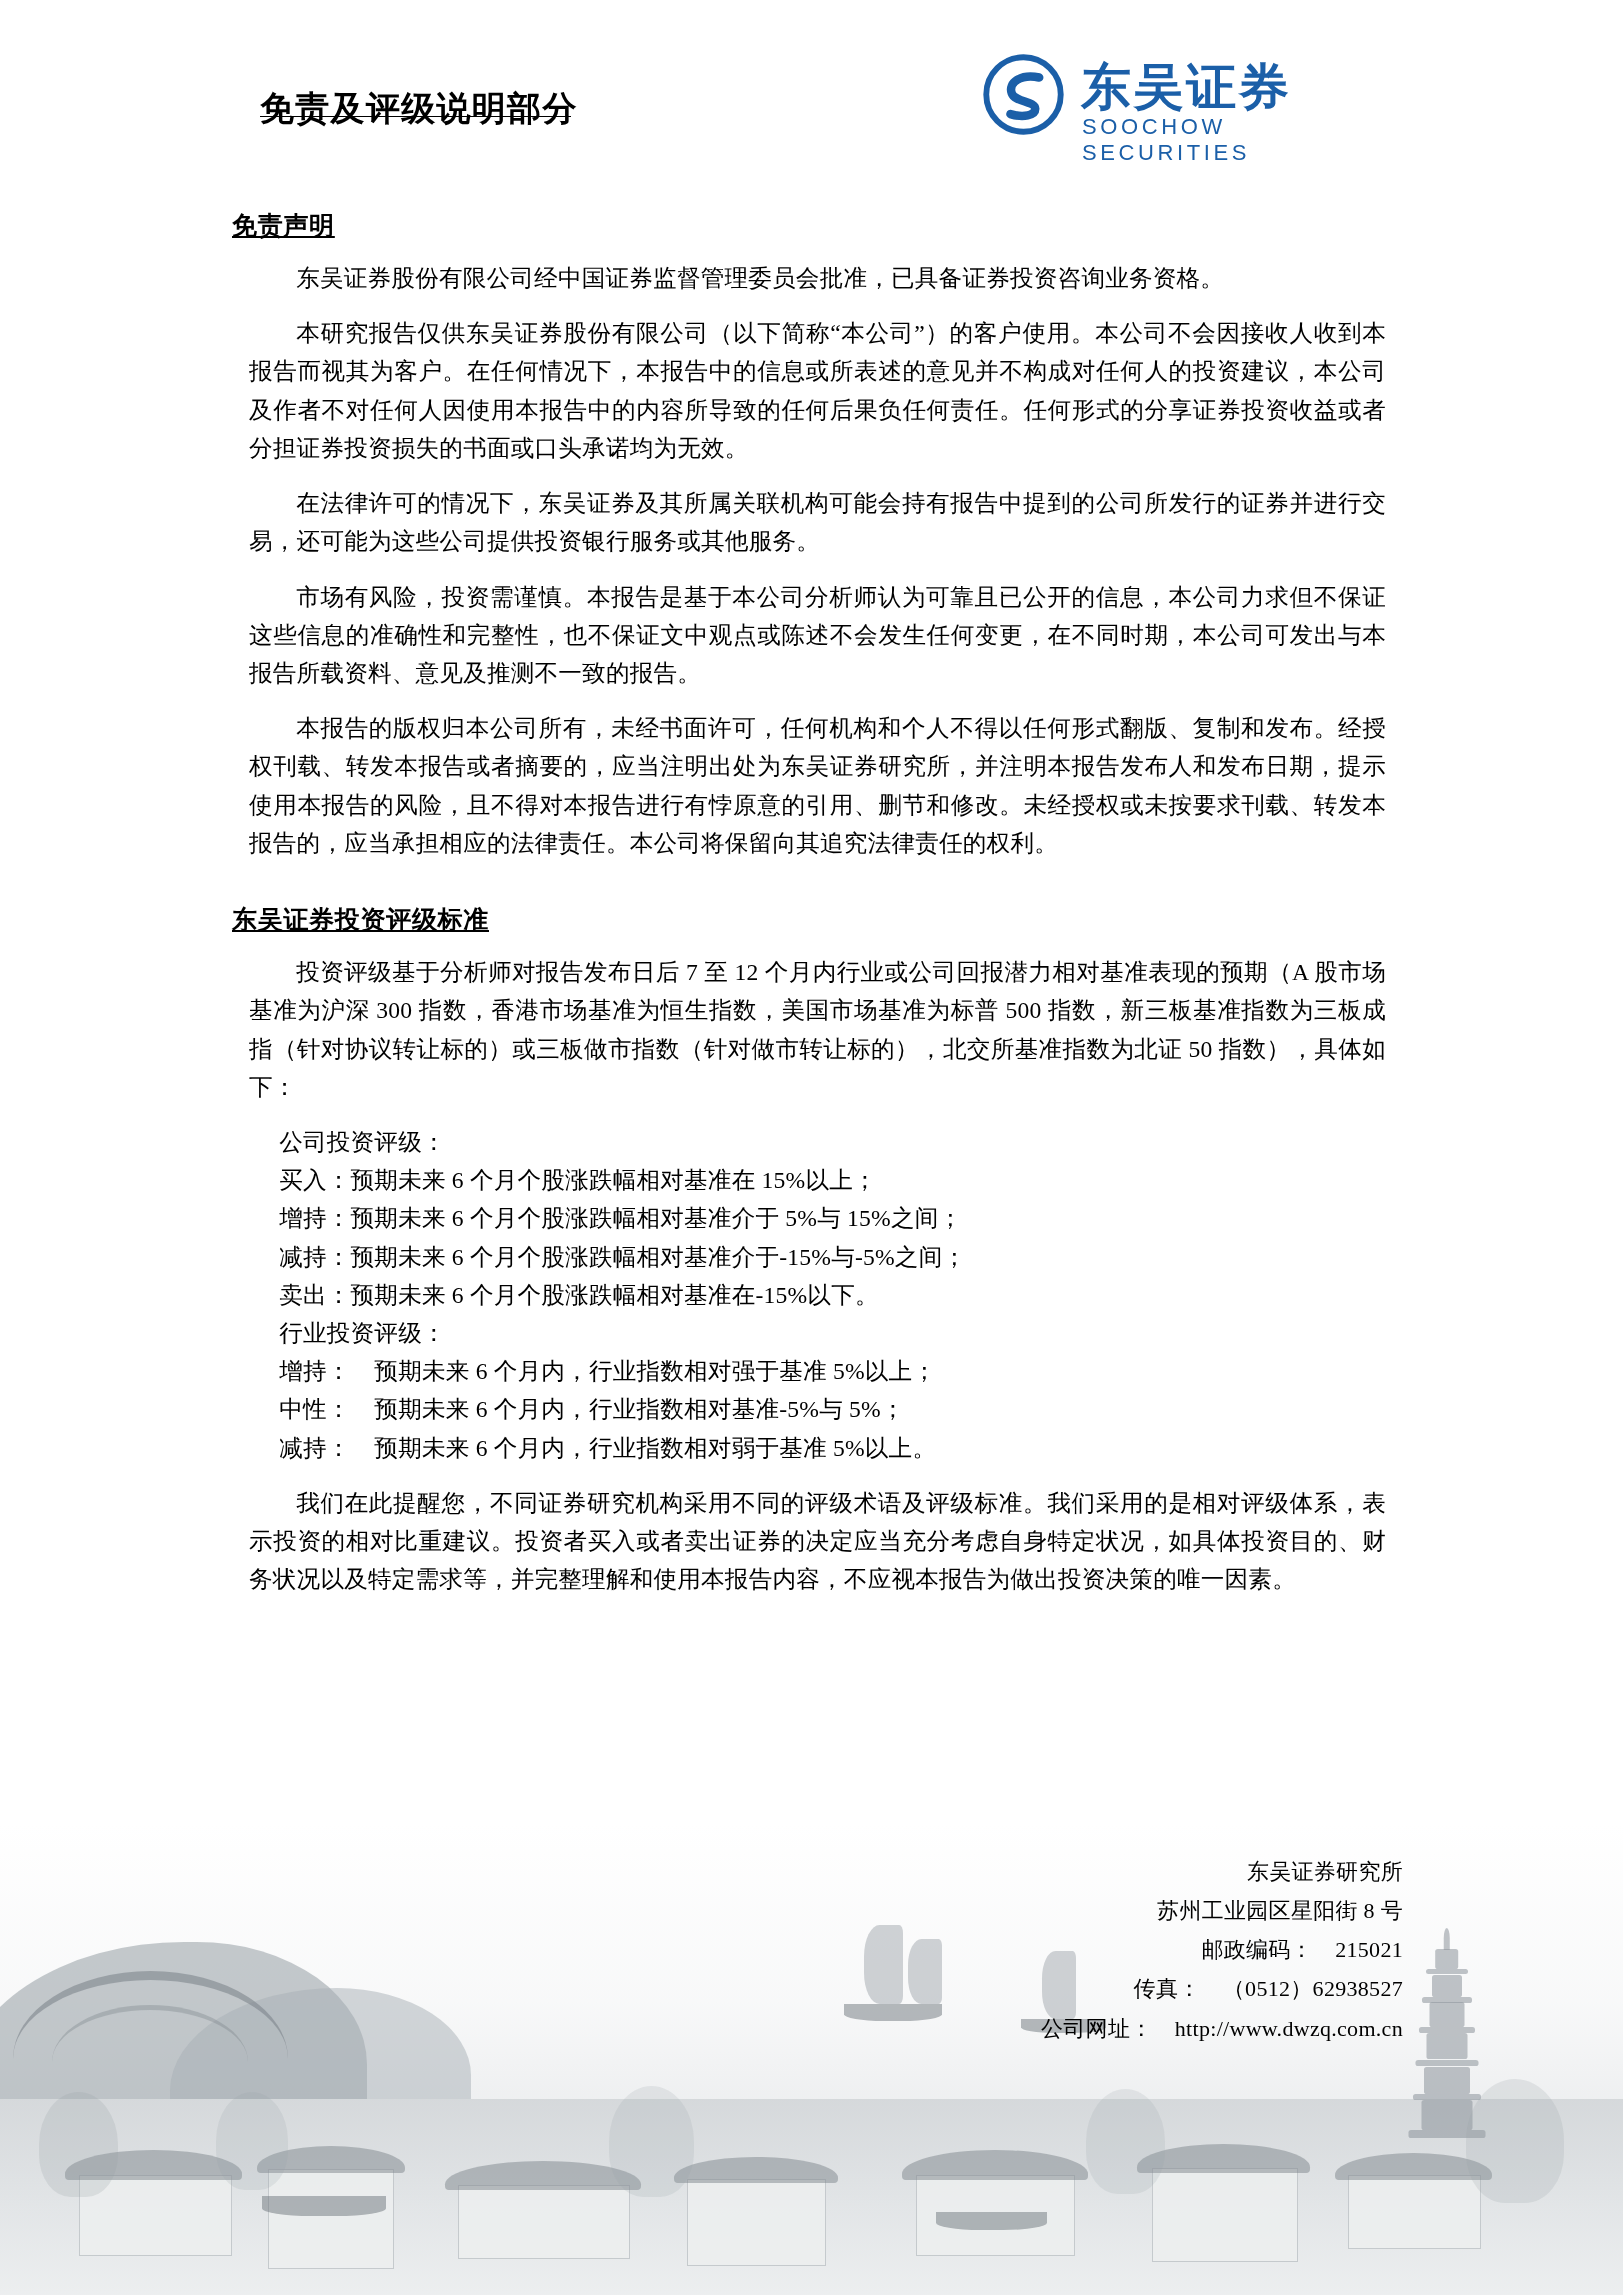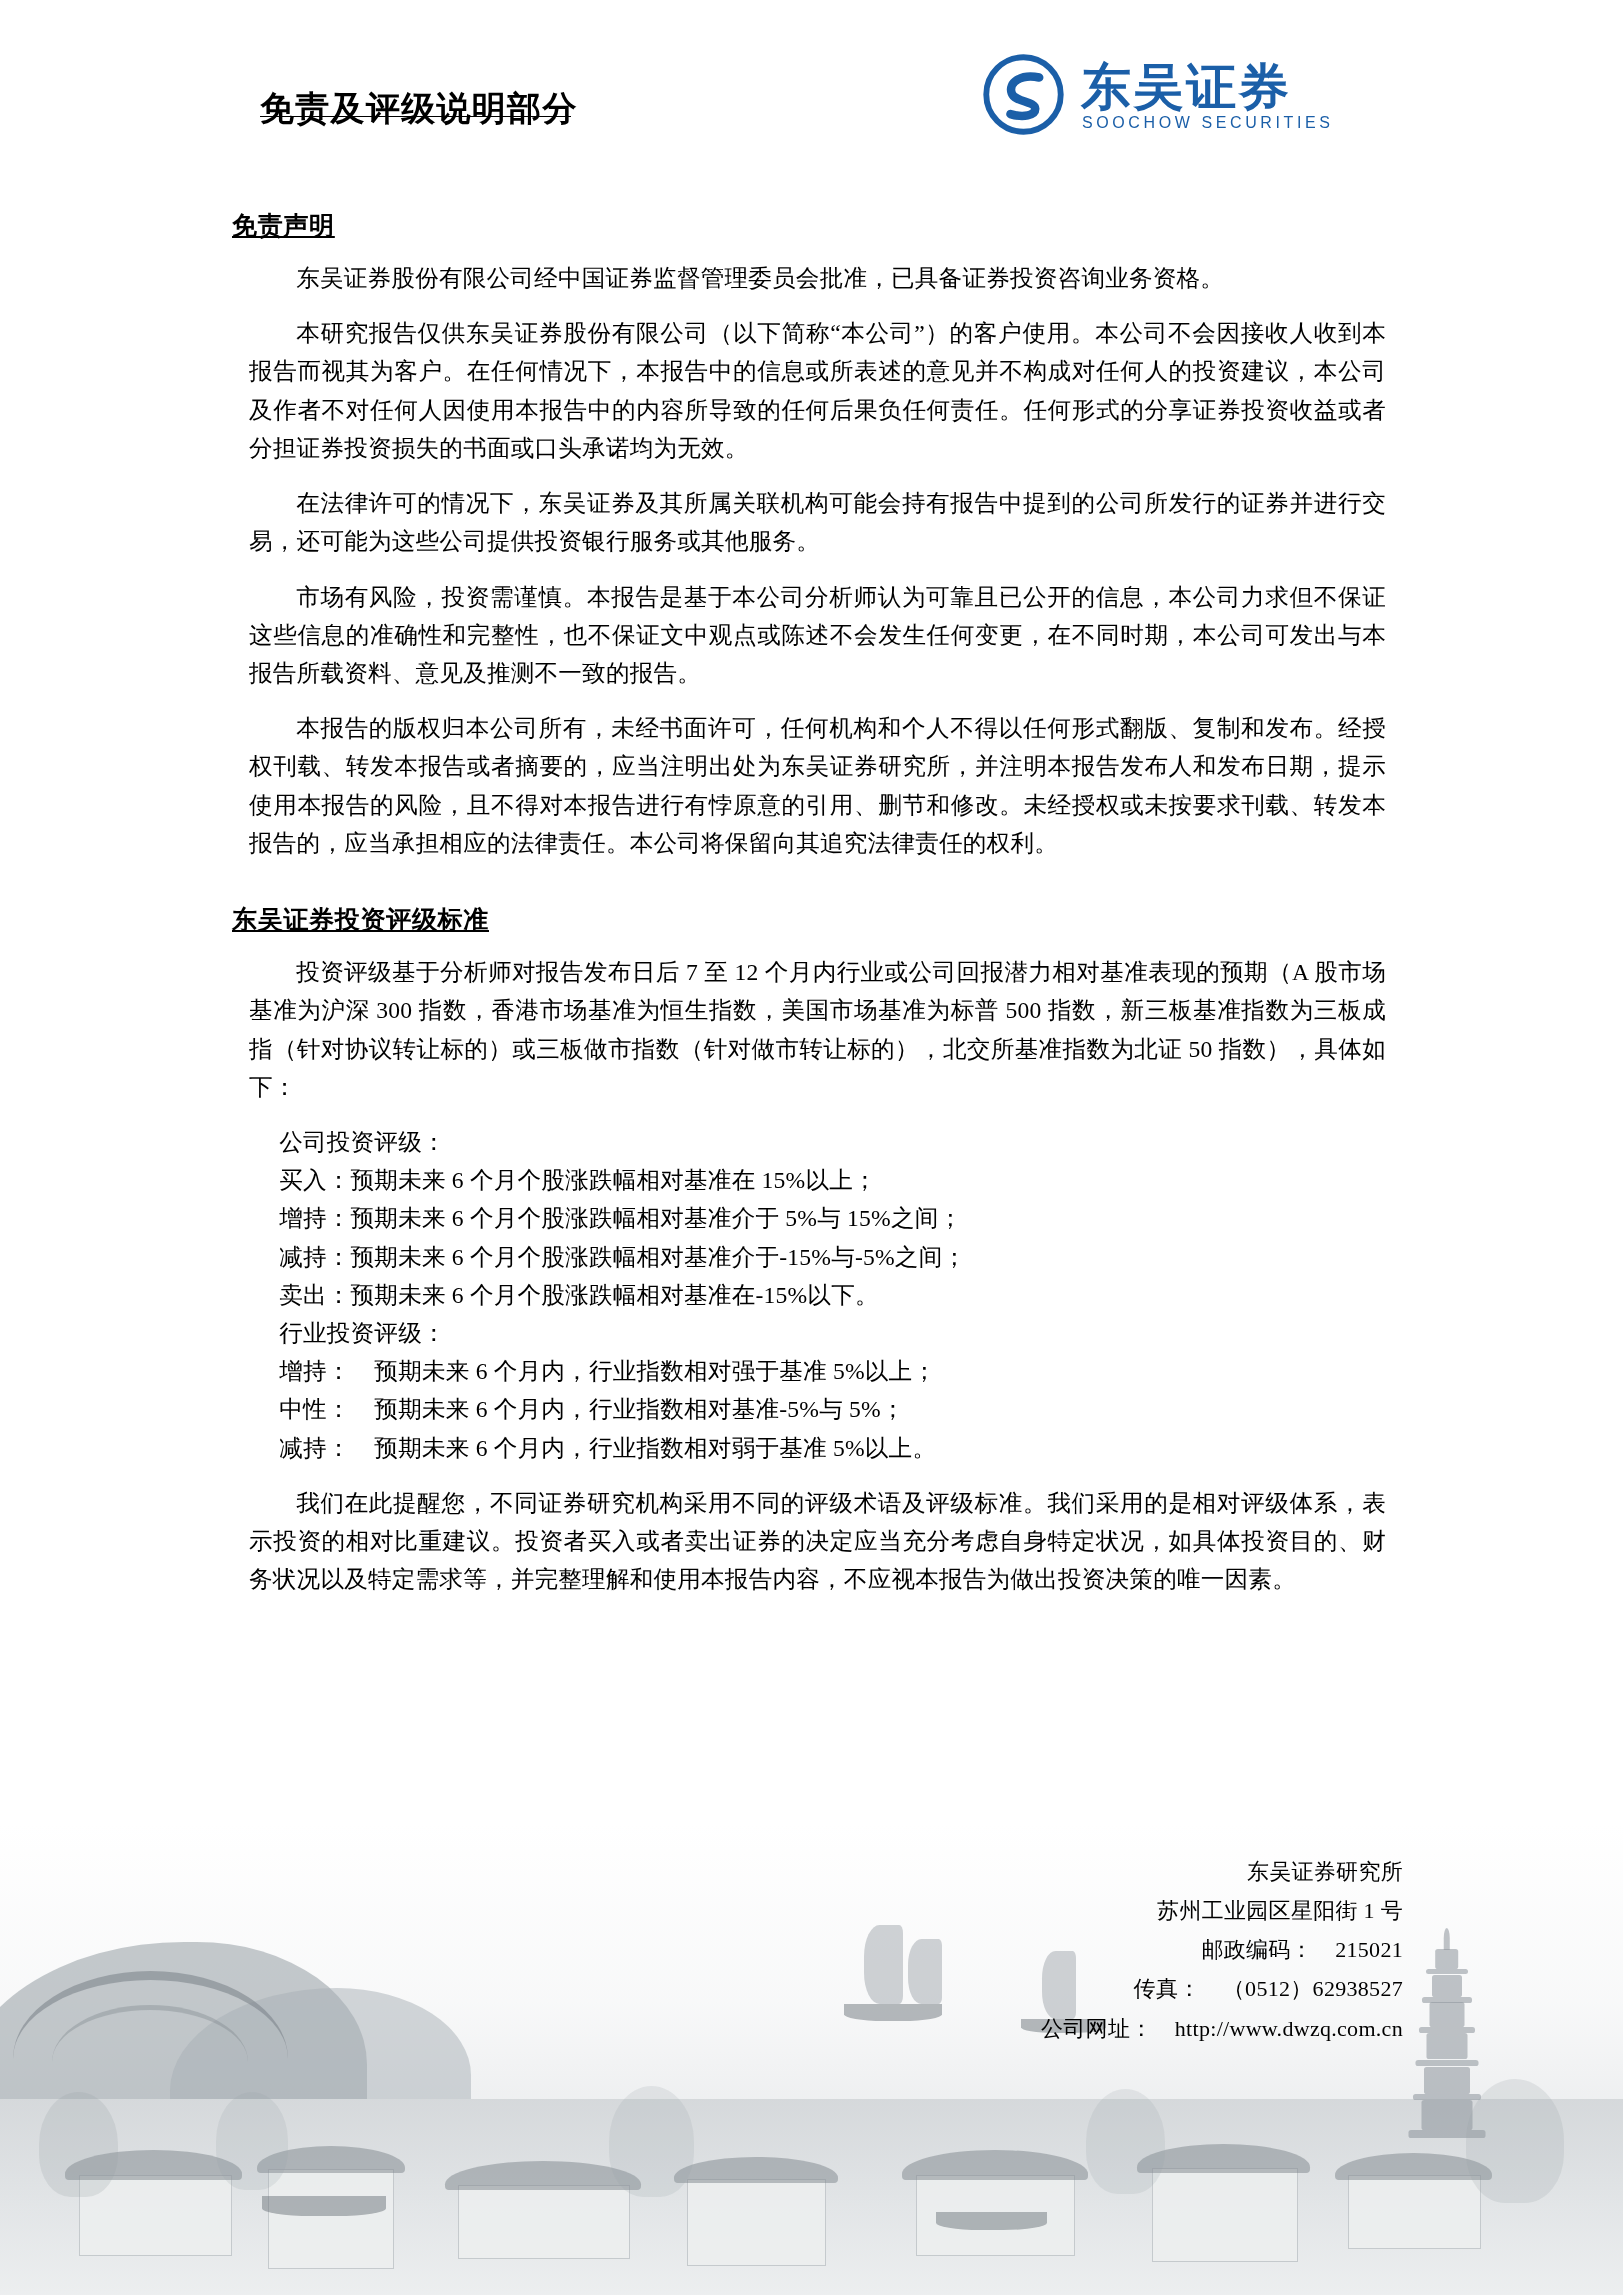--- a/index.html
+++ b/index.html
@@ -61,21 +61,21 @@
     font-size: 50px;
     font-weight: bold;
     color: #1b5fa8;
     letter-spacing: 2.6px;
     font-family: "Liberation Sans", sans-serif;
   }
   .logo-en {
     position: absolute;
     left: 99px;
     top: 63px;
-    font-size: 16px;
+    font-size: 22px;
     letter-spacing: 3.6px;
     color: #1b5fa8;
     font-family: "Liberation Sans", sans-serif;
   }
 
   
   .content {
     position: absolute;
     left: 232px;
     top: 209px;
@@ -326,18 +326,18 @@
   <div class="sail" style="left:864px;bottom:291px;width:39px;height:79px;"></div>
   <div class="sail" style="left:908px;bottom:291px;width:34px;height:65px;"></div>
   <div class="boat" style="left:1021px;bottom:262px;width:85px;height:14.4px;"></div>
   <div class="sail" style="left:1042px;bottom:276px;width:34px;height:68px;"></div>
   <div class="boat" style="left:262px;bottom:79px;width:124px;height:19.6px;"></div>
   <div class="boat" style="left:936px;bottom:65px;width:111px;height:18.3px;"></div>
 </div>
 
 <div class="contact">
   <div>东吴证券研究所</div>
-  <div>苏州工业园区星阳街 1 号</div>
+  <div>苏州工业园区星阳街 8 号</div>
   <div>邮政编码：　215021</div>
   <div>传真：　（0512）62938527</div>
   <div>公司网址：　http://www.dwzq.com.cn</div>
 </div>
 
 
 </body></html>

